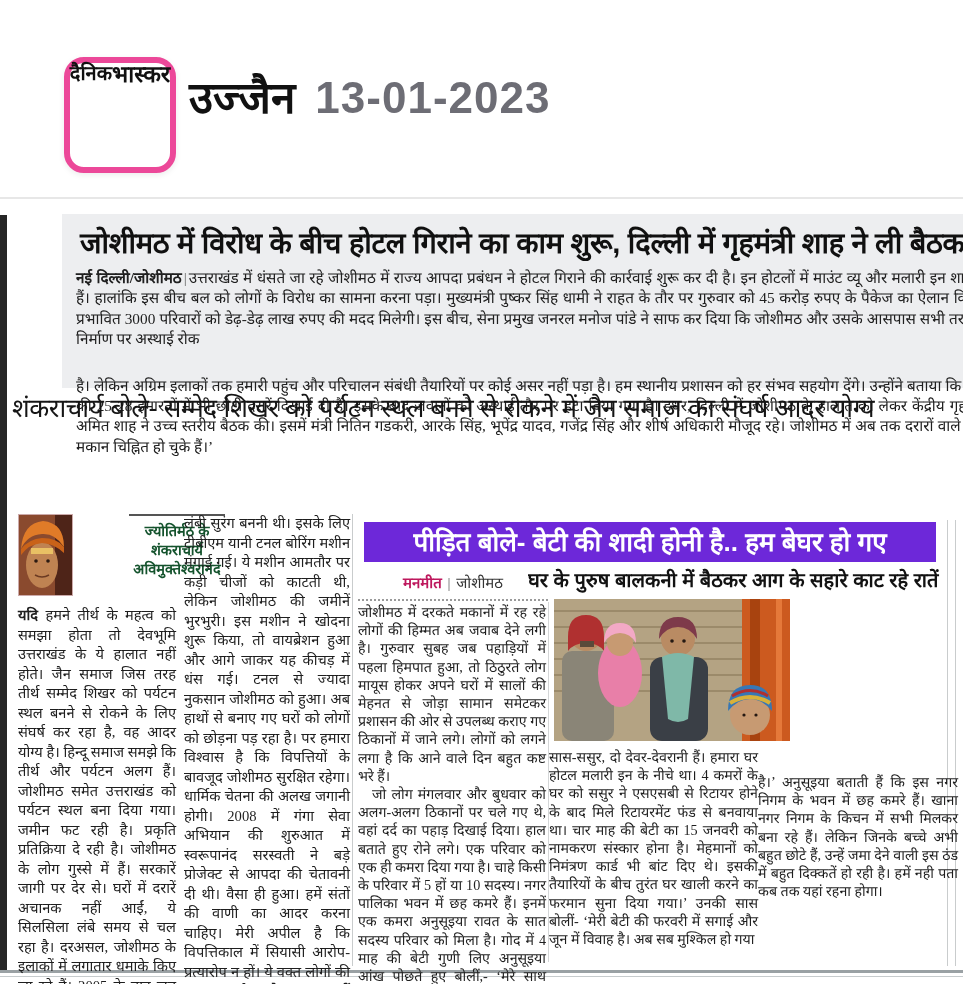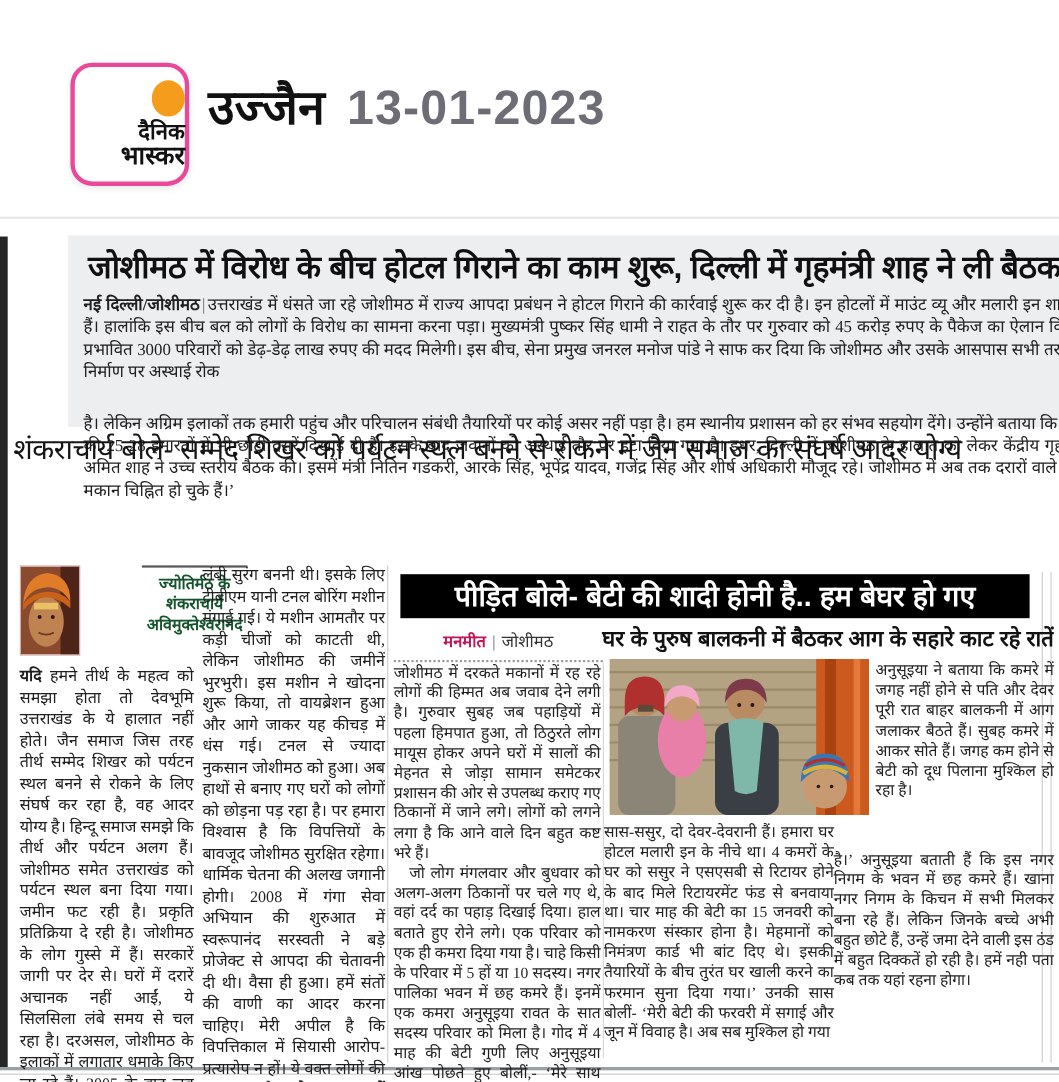--- a/index.html
+++ b/index.html
@@ -1,22 +1,22 @@
 <!DOCTYPE html>
 <html><head>
 <meta charset="utf-8">
 <style>
   html,body{margin:0;padding:0;background:#ffffff;}
   .page{position:relative;width:963px;height:984px;background:#ffffff;overflow:hidden;
         font-family:"Liberation Serif","DejaVu Serif",serif;color:#1c1c1c;}
 
   
   .logo{position:absolute;left:64px;top:57px;width:100px;height:104px;background:#fff;
-        border:4px solid #ec4899;border-radius:20px;box-shadow:0 2px 6px rgba(0,0,0,.08);
-        display:flex;flex-direction:column;align-items:flex-end;justify-content:center;}
+        border:6px solid #ec4899;border-radius:20px;box-shadow:0 2px 6px rgba(0,0,0,.08);
+        display:flex;flex-direction:row;align-items:flex-start;justify-content:center;}
   .logo-dot{width:30px;height:33px;border-radius:50%;background:#F59C1C;margin-bottom:4px;}
   .logo-t1,.logo-t2{font-family:"Liberation Sans","DejaVu Sans",sans-serif;font-weight:700;
         color:#111;line-height:1.02;}
   .logo-t1{font-size:20px;} .logo-t2{font-size:23px;}
   .header-row{position:absolute;left:189px;top:66px;display:flex;align-items:baseline;gap:20px;}
   .city{font-family:"Liberation Sans","DejaVu Sans",sans-serif;font-weight:700;font-size:44px;color:#111;}
   .date{font-family:"Liberation Sans","DejaVu Sans",sans-serif;font-weight:600;font-size:44px;color:#6d6d75;letter-spacing:1px;}
   .header-rule{position:absolute;left:0;top:197px;width:963px;height:2px;background:#e7e7e7;}
 
   
@@ -51,27 +51,27 @@
   .shank-photo{position:absolute;left:18px;top:514px;width:53px;height:80px;border:1px solid #caa;}
   .shank-caption{position:absolute;left:85px;top:514px;width:96px;text-align:center;
         font-family:"Liberation Sans","DejaVu Sans",sans-serif;font-weight:700;font-size:14.5px;
         line-height:19px;color:#14532d;border-top:2px solid #555;padding-top:6px;margin-left:44px;}
   .acol{position:absolute;font-size:14.6px;line-height:19.5px;text-align:justify;color:#1e1e1e;}
   .acol1{left:18px;top:606px;width:158px;}
   .acol2{left:184px;top:514px;width:166px;}
   .credit{font-weight:700;}
 
   
-  .vbanner{position:absolute;left:364px;top:522px;width:572px;height:40px;background:#000000;
+  .vbanner{position:absolute;left:364px;top:522px;width:572px;height:40px;background:#6d28d9;
         color:#ffffff;font-family:"Liberation Sans","DejaVu Sans",sans-serif;font-weight:700;
         font-size:26px;line-height:40px;text-align:center;white-space:nowrap;overflow:hidden;}
   .vbyline{position:absolute;left:358px;top:572px;width:190px;text-align:center;font-size:15px;
         color:#333;padding-bottom:7px;border-bottom:2px dotted #9a9a9a;}
   .vbyline .author{font-weight:700;color:#be185d;}
-  .vsubhead{position:absolute;left:528px;top:566px;width:430px;text-align:right;
+  .vsubhead{position:absolute;left:528px;top:566px;width:430px;text-align:left;
         font-family:"Liberation Sans","DejaVu Sans",sans-serif;font-weight:700;font-size:20px;
         color:#121212;white-space:nowrap;overflow:hidden;}
   .vcol{position:absolute;font-size:14.2px;line-height:18.2px;text-align:justify;color:#1e1e1e;}
   .vcol p{margin:0;}
   .vcol p + p{text-indent:14px;}
   .vcol1{left:358px;top:603px;width:188px;}
   .vphoto{position:absolute;left:554px;top:599px;width:236px;height:142px;}
   .vside{left:796px;top:601px;width:162px;}
   .vcol2{left:549px;top:748px;width:209px;}
   .vcol3{left:758px;top:748px;width:200px;margin-top:25px;}
@@ -169,23 +169,20 @@
     <circle cx="130" cy="42" r="1.8" fill="#241812"></circle>
 
     <circle cx="196" cy="116" r="20" fill="#c79a72"></circle>
     <path d="M174,112 Q174,86 196,86 Q218,86 218,112 Q208,100 196,100 Q184,100 174,112 Z" fill="#3777b5"></path>
     <path d="M176,104 Q196,92 216,104" stroke="#d8b13a" stroke-width="4" fill="none"></path>
     <path d="M178,97 Q196,86 214,97" stroke="#b03030" stroke-width="3" fill="none"></path>
     <circle cx="190" cy="116" r="1.6" fill="#241812"></circle>
     <circle cx="202" cy="116" r="1.6" fill="#241812"></circle>
   </svg>
 
-  <div class="vcol vside">
-    <p>अनुसूइया ने बताया कि कमरे में जगह नहीं होने से पति और देवर पूरी रात बाहर बालकनी में आग जलाकर बैठते हैं। सुबह कमरे में आकर सोते हैं। जगह कम होने से बेटी को दूध पिलाना मुश्किल हो रहा है।</p>
-  </div>
 
   <div class="vcol vcol2">
     <p>सास-ससुर, दो देवर-देवरानी हैं। हमारा घर होटल मलारी इन के नीचे था। 4 कमरों के घर को ससुर ने एसएसबी से रिटायर होने के बाद मिले रिटायरमेंट फंड से बनवाया था। चार माह की बेटी का 15 जनवरी को नामकरण संस्कार होना है। मेहमानों को निमंत्रण कार्ड भी बांट दिए थे। इसकी तैयारियों के बीच तुरंत घर खाली करने का फरमान सुना दिया गया।’ उनकी सास बोलीं- ‘मेरी बेटी की फरवरी में सगाई और जून में विवाह है। अब सब मुश्किल हो गया</p>
   </div>
 
   <div class="vcol vcol3">
     <p>है।’ अनुसूइया बताती हैं कि इस नगर निगम के भवन में छह कमरे हैं। खाना नगर निगम के किचन में सभी मिलकर बना रहे हैं। लेकिन जिनके बच्चे अभी बहुत छोटे हैं, उन्हें जमा देने वाली इस ठंड में बहुत दिक्कतें हो रही है। हमें नही पता कब तक यहां रहना होगा।</p>
   </div>
 
 </div>

